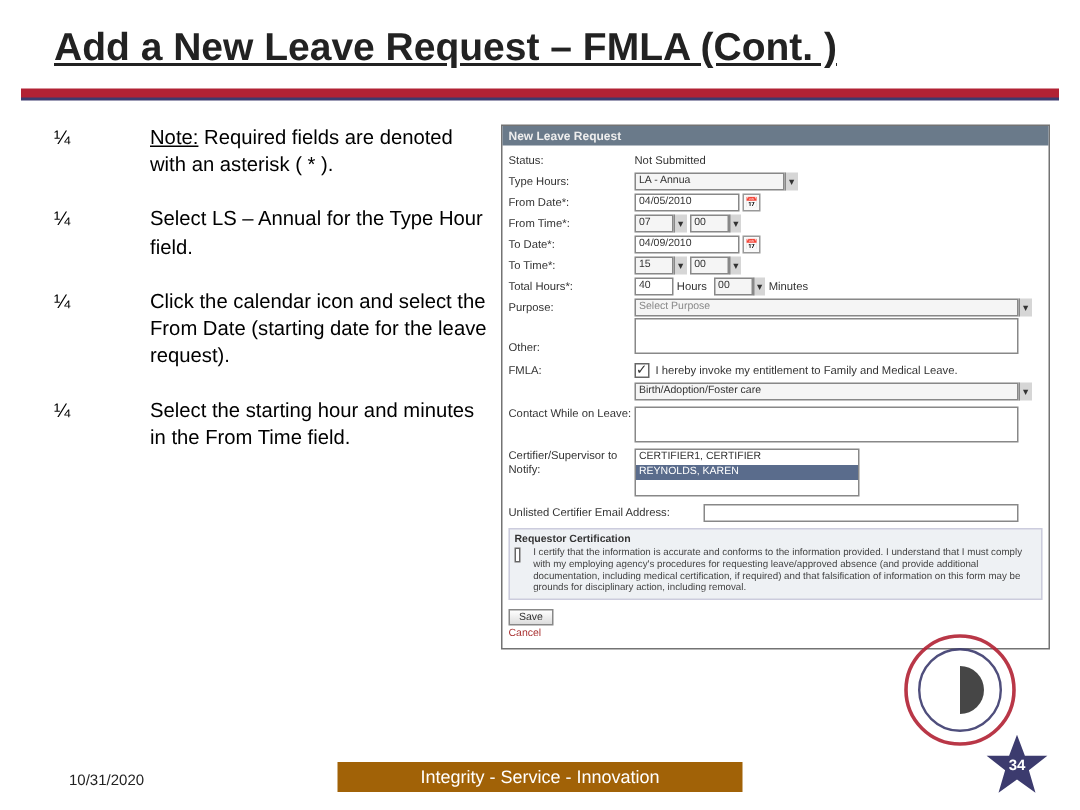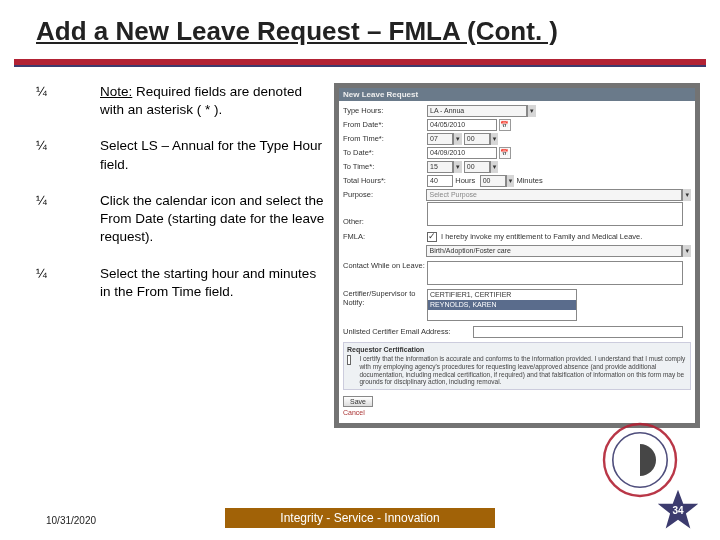--- a/index.html
+++ b/index.html
@@ -7,21 +7,21 @@
   .slide { width: 720px; height: 540px; position: relative; }
   .title { font-size: 26px; font-weight: bold; color: #222; padding: 16px 0 8px 36px; text-decoration: underline; }
   .rule { height: 6px; background: #b22234; margin: 4px 14px 0 14px; box-shadow: 0 1px 0 #3c3b6e; }
   .thin-line { height: 1px; background: #3c3b6e; margin: 1px 14px 10px 14px; }
   .content { display: flex; padding: 6px 10px 0 36px; gap: 8px; }
   .bullets { width: 290px; font-size: 13.5px; line-height: 1.35; }
   .b-item { display: flex; margin-bottom: 18px; }
   .b-icon { width: 16px; flex: none; font-size: 13px; }
   .b-text { flex: 1; margin-left: 48px; }
   .b-note { text-decoration: underline; }
-  .shot { width: 366px; border: 5px solid #737373; font-size: 8px; color: #333; background: #fff; }
+  .shot { width: 366px; border: 1px solid #737373; font-size: 8px; color: #333; background: #fff; }
   .shot-title { background: #6a7a8a; color: #eee; padding: 2px 4px; font-weight: bold; font-size: 8px; }
   .shot-body { padding: 2px 4px 6px 4px; }
   .row { display: flex; align-items: center; margin: 1px 0; min-height: 13px; }
   .lab { width: 84px; color: #333; font-size: 7.5px; }
   .val { font-size: 7.5px; }
   .sel { border: 1px solid #888; background: #f5f5f5; height: 12px; padding: 0 2px; font-size: 7px; display: inline-flex; align-items: center; }
   .drop { position: relative; display: inline-flex; align-items: center; }
   .drop::after { content: "▾"; font-size: 7px; background: #d6d6d6; border-left: 1px solid #888; padding: 0 2px; height: 12px; display:flex; align-items:center; }
   .inp { border: 1px solid #888; height: 12px; padding: 0 2px; font-size: 7px; display: inline-flex; align-items:center; background: #fff; }
   .cal { width: 12px; height: 12px; border: 1px solid #999; display: inline-flex; align-items: center; justify-content: center; margin-left: 2px; font-size: 7px; background: #fafafa; }
@@ -71,20 +71,24 @@
       </div>
       <div class="b-item">
         <div class="b-icon">¼</div>
         <div class="b-text">Select the starting hour and minutes in the From Time field.</div>
       </div>
     </div>
 
     <div class="shot">
       <div class="shot-title">New Leave Request</div>
       <div class="shot-body">
+        <div class="row">
+            <div class="lab">Status:</div>
+            <div class="val">Not Submitted</div>
+          </div>
         <div class="row">
             <div class="lab">Type Hours:</div>
             <span class="drop">
               <span class="sel" style="width:100px">LA - Annua</span>
             </span>
           </div>
         <div class="row">
             <div class="lab">From Date*:</div>
             <span class="inp" style="width:70px">04/05/2010</span>
             <span class="cal">📅</span>

